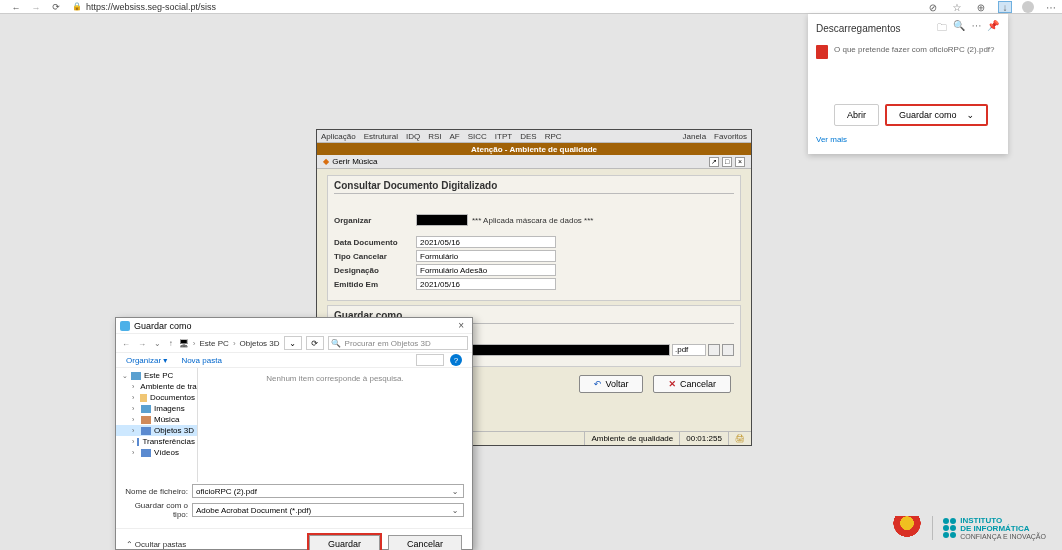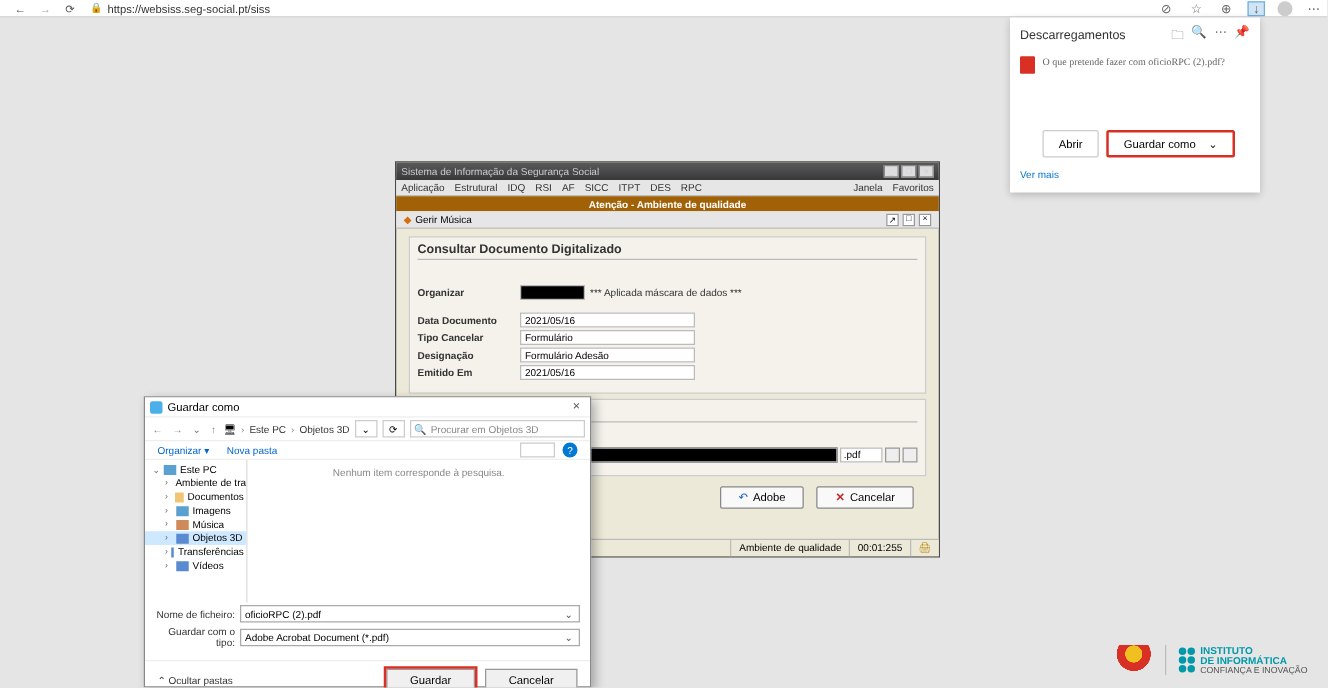--- a/index.html
+++ b/index.html
@@ -17,21 +17,21 @@
   .tb-download-hl { background: #d0e4f5; border: 1px solid #6fb0e0; }
   .tb-avatar { width: 12px; height: 12px; border-radius: 50%; background: #ccc; }
 
   
   .downloads-panel { position: absolute; top: 14px; right: 54px; width: 200px; background: #fff; box-shadow: 0 2px 6px rgba(0,0,0,0.2); font-size: 9px; padding: 6px 8px 10px; z-index: 40; }
   .dl-header { display: flex; align-items: center; justify-content: space-between; margin-bottom: 8px; }
   .dl-title { font-size: 10px; color: #333; }
   .dl-hicons { display: flex; gap: 6px; color: #777; font-size: 10px; }
   .dl-item { display: flex; gap: 6px; margin-bottom: 6px; }
   .dl-pdf-icon { width: 12px; height: 14px; background: #d93025; border-radius: 1px; flex-shrink: 0; }
-  .dl-item-text { font-size: 8px; color: #666; font-family: Liberation Serif, serif; }
+  .dl-item-text { font-size: 8px; color: #666; }
   .dl-buttons { display: flex; gap: 6px; margin-left: 18px; margin-bottom: 8px; margin-top: 45px; }
   .dl-btn { font-size: 9px; padding: 4px 12px; border: 1px solid #ccc; background: #fff; cursor: pointer; border-radius: 2px; }
   .dl-btn.save { border: 2px solid #d93025; display: flex; align-items: center; gap: 10px; }
   .dl-more { color: #0078d4; font-size: 8px; cursor: pointer; margin-left: 0; }
 
   
   .app-window { position: absolute; left: 316px; top: 129px; width: 436px; height: 317px; background: #ece9d8; border: 1px solid #4a4a4a; font-size: 9px; z-index: 10; }
   .app-titlebar { height: 14px; background: linear-gradient(#5a5a5a,#383838); color: #ccc; display: flex; align-items: center; padding: 0 4px; font-size: 8px; justify-content: space-between; }
   .win-btns { display: flex; gap: 2px; }
   .win-btn { width: 12px; height: 10px; background: #ddd; border: 1px solid #888; font-size: 7px; display: flex; align-items: center; justify-content: center; }
@@ -163,28 +163,20 @@
     <button class="dl-btn">Abrir</button>
     <button class="dl-btn save">
       <span>Guardar como</span>
       <span>⌄</span>
     </button>
   </div>
   <span class="dl-more">Ver mais</span>
 </div>
 
 <div class="app-window">
-  <div class="app-titlebar">
-    <span>Sistema de Informação da Segurança Social</span>
-    <div class="win-btns">
-      <span class="win-btn">_</span>
-      <span class="win-btn">□</span>
-      <span class="win-btn">×</span>
-    </div>
-  </div>
   <div class="app-menubar">
     <span class="menu-item">Aplicação</span>
     <span class="menu-item">Estrutural</span>
     <span class="menu-item">IDQ</span>
     <span class="menu-item">RSI</span>
     <span class="menu-item">AF</span>
     <span class="menu-item">SICC</span>
     <span class="menu-item">ITPT</span>
     <span class="menu-item">DES</span>
     <span class="menu-item">RPC</span>
@@ -238,21 +230,21 @@
           <span class="fich-black2"></span>
           <span class="fich-ext">.pdf</span>
           <span class="fich-ic"></span>
           <span class="fich-ic"></span>
         </div>
       </div>
     </div>
     <div class="app-buttons">
       <button class="app-btn">
         <span class="back-ic">↶</span>
-        <span>Adobe</span>
+        <span>Voltar</span>
       </button>
       <button class="app-btn">
         <span class="cancel-ic">✕</span>
         <span>Cancelar</span>
       </button>
     </div>
   </div>
   <div class="app-status">
     <div class="status-spacer"></div>
     <div class="status-cell">Ambiente de qualidade</div>

